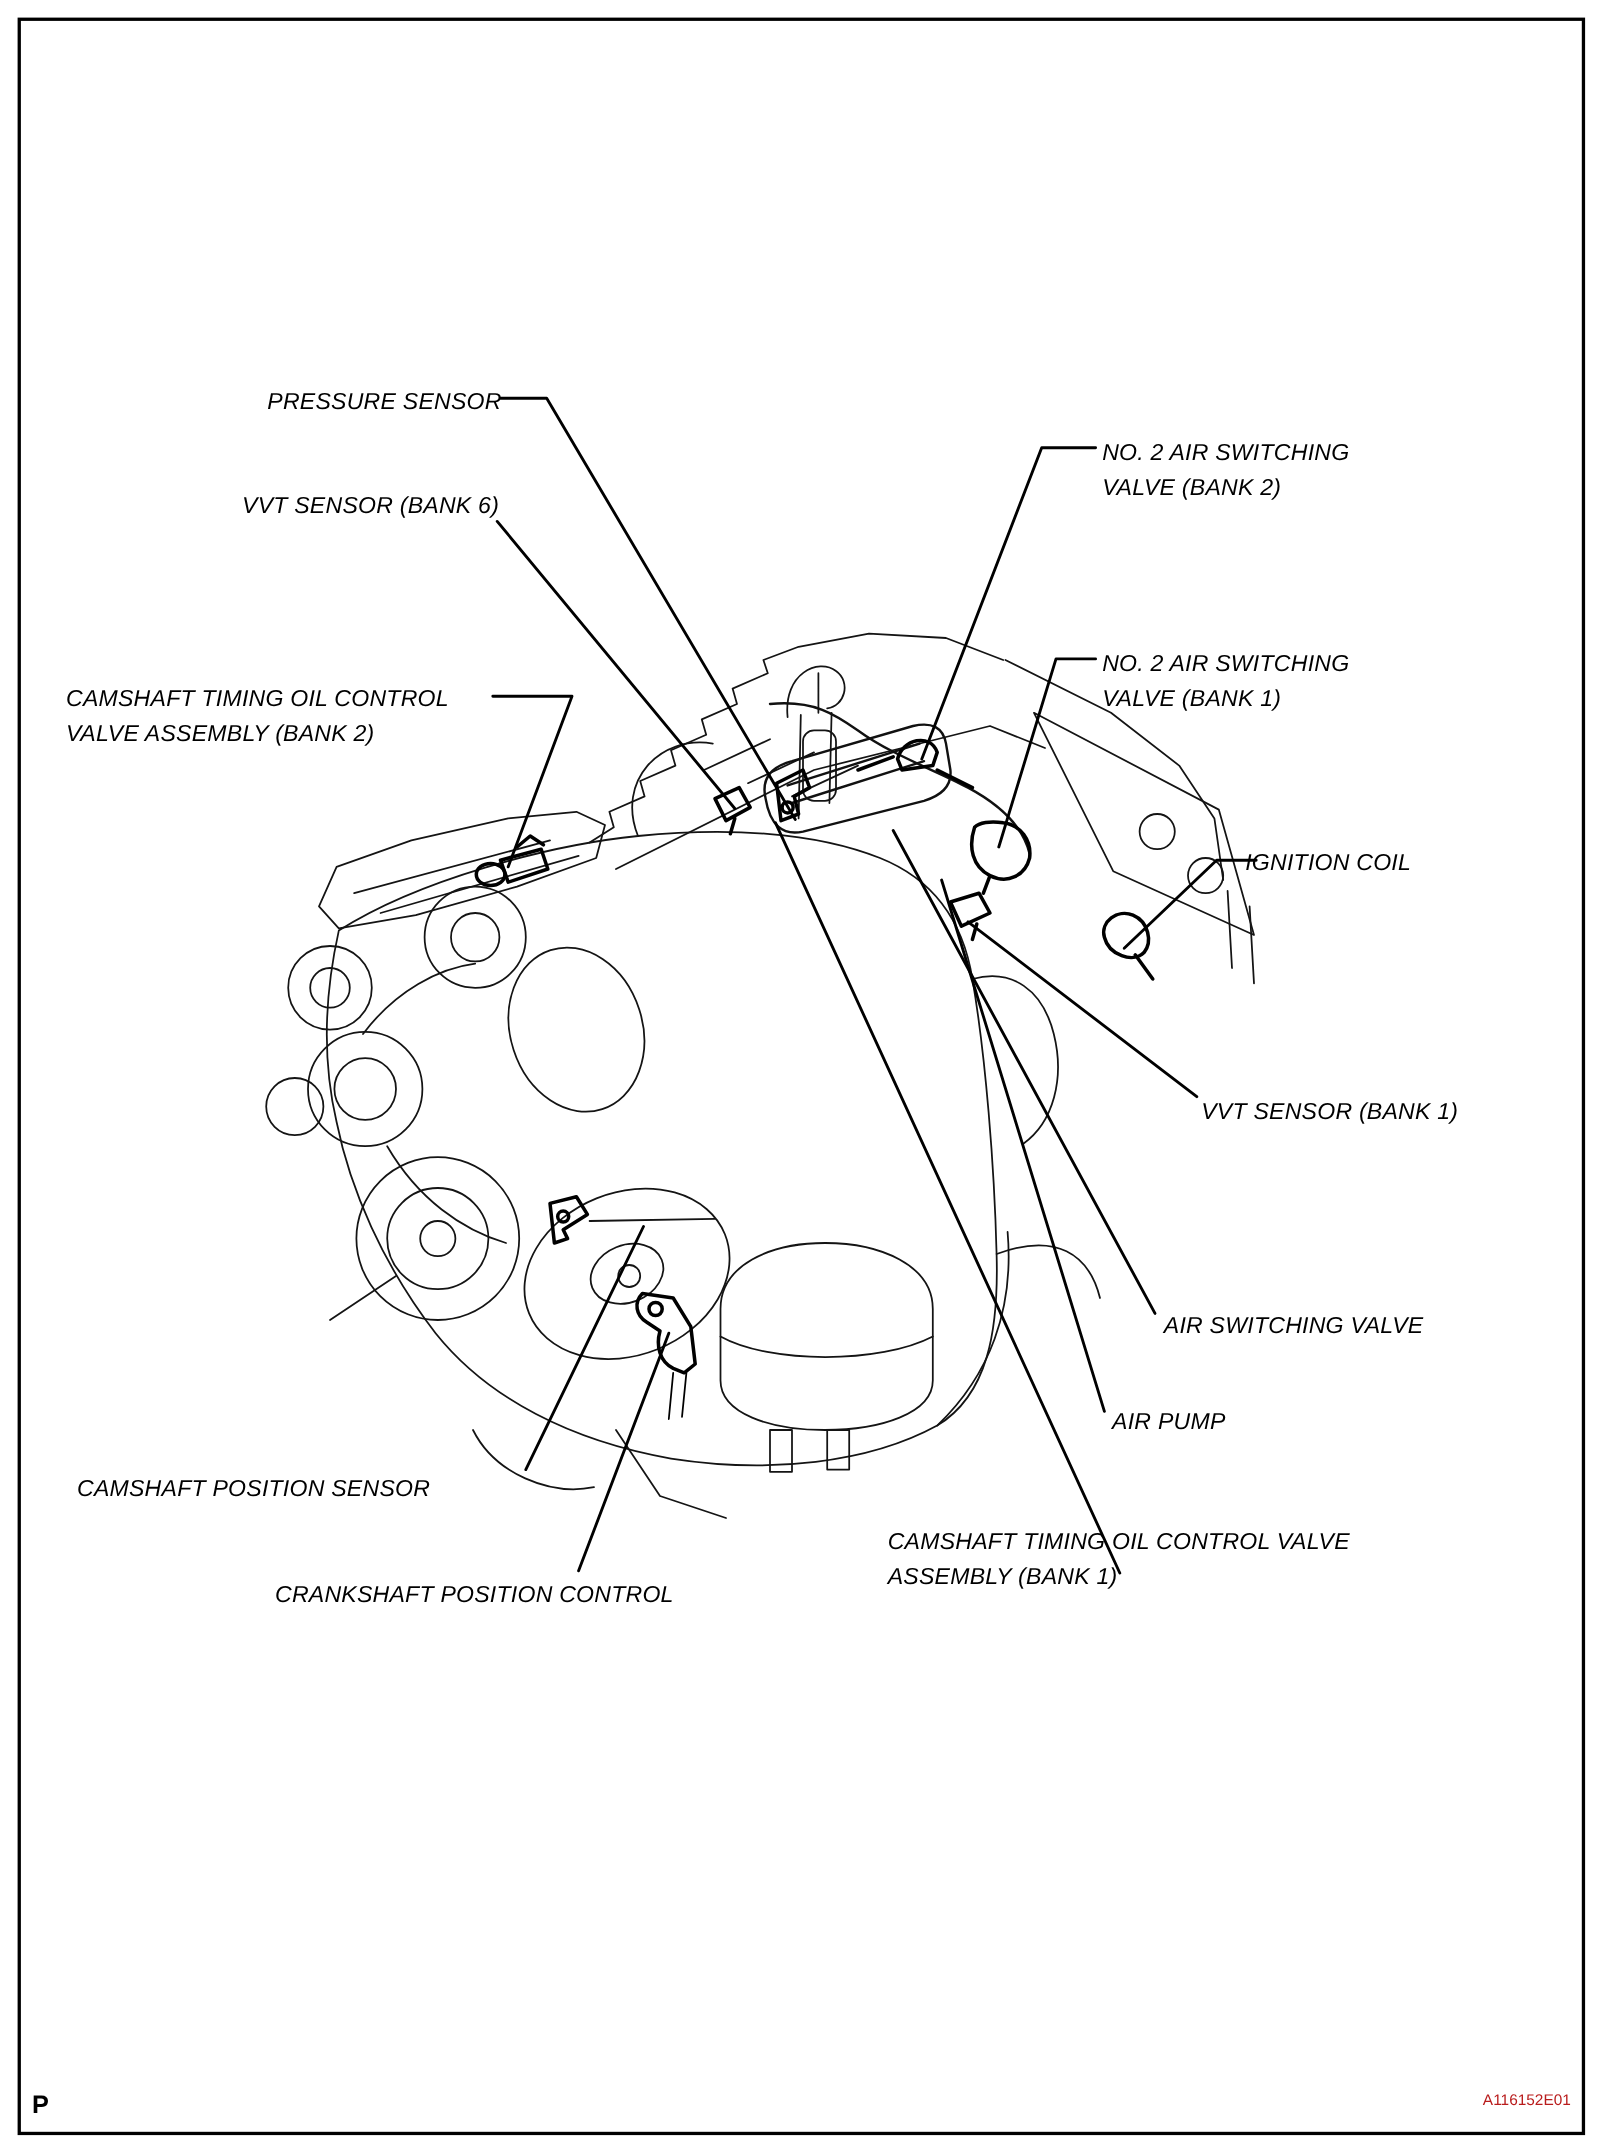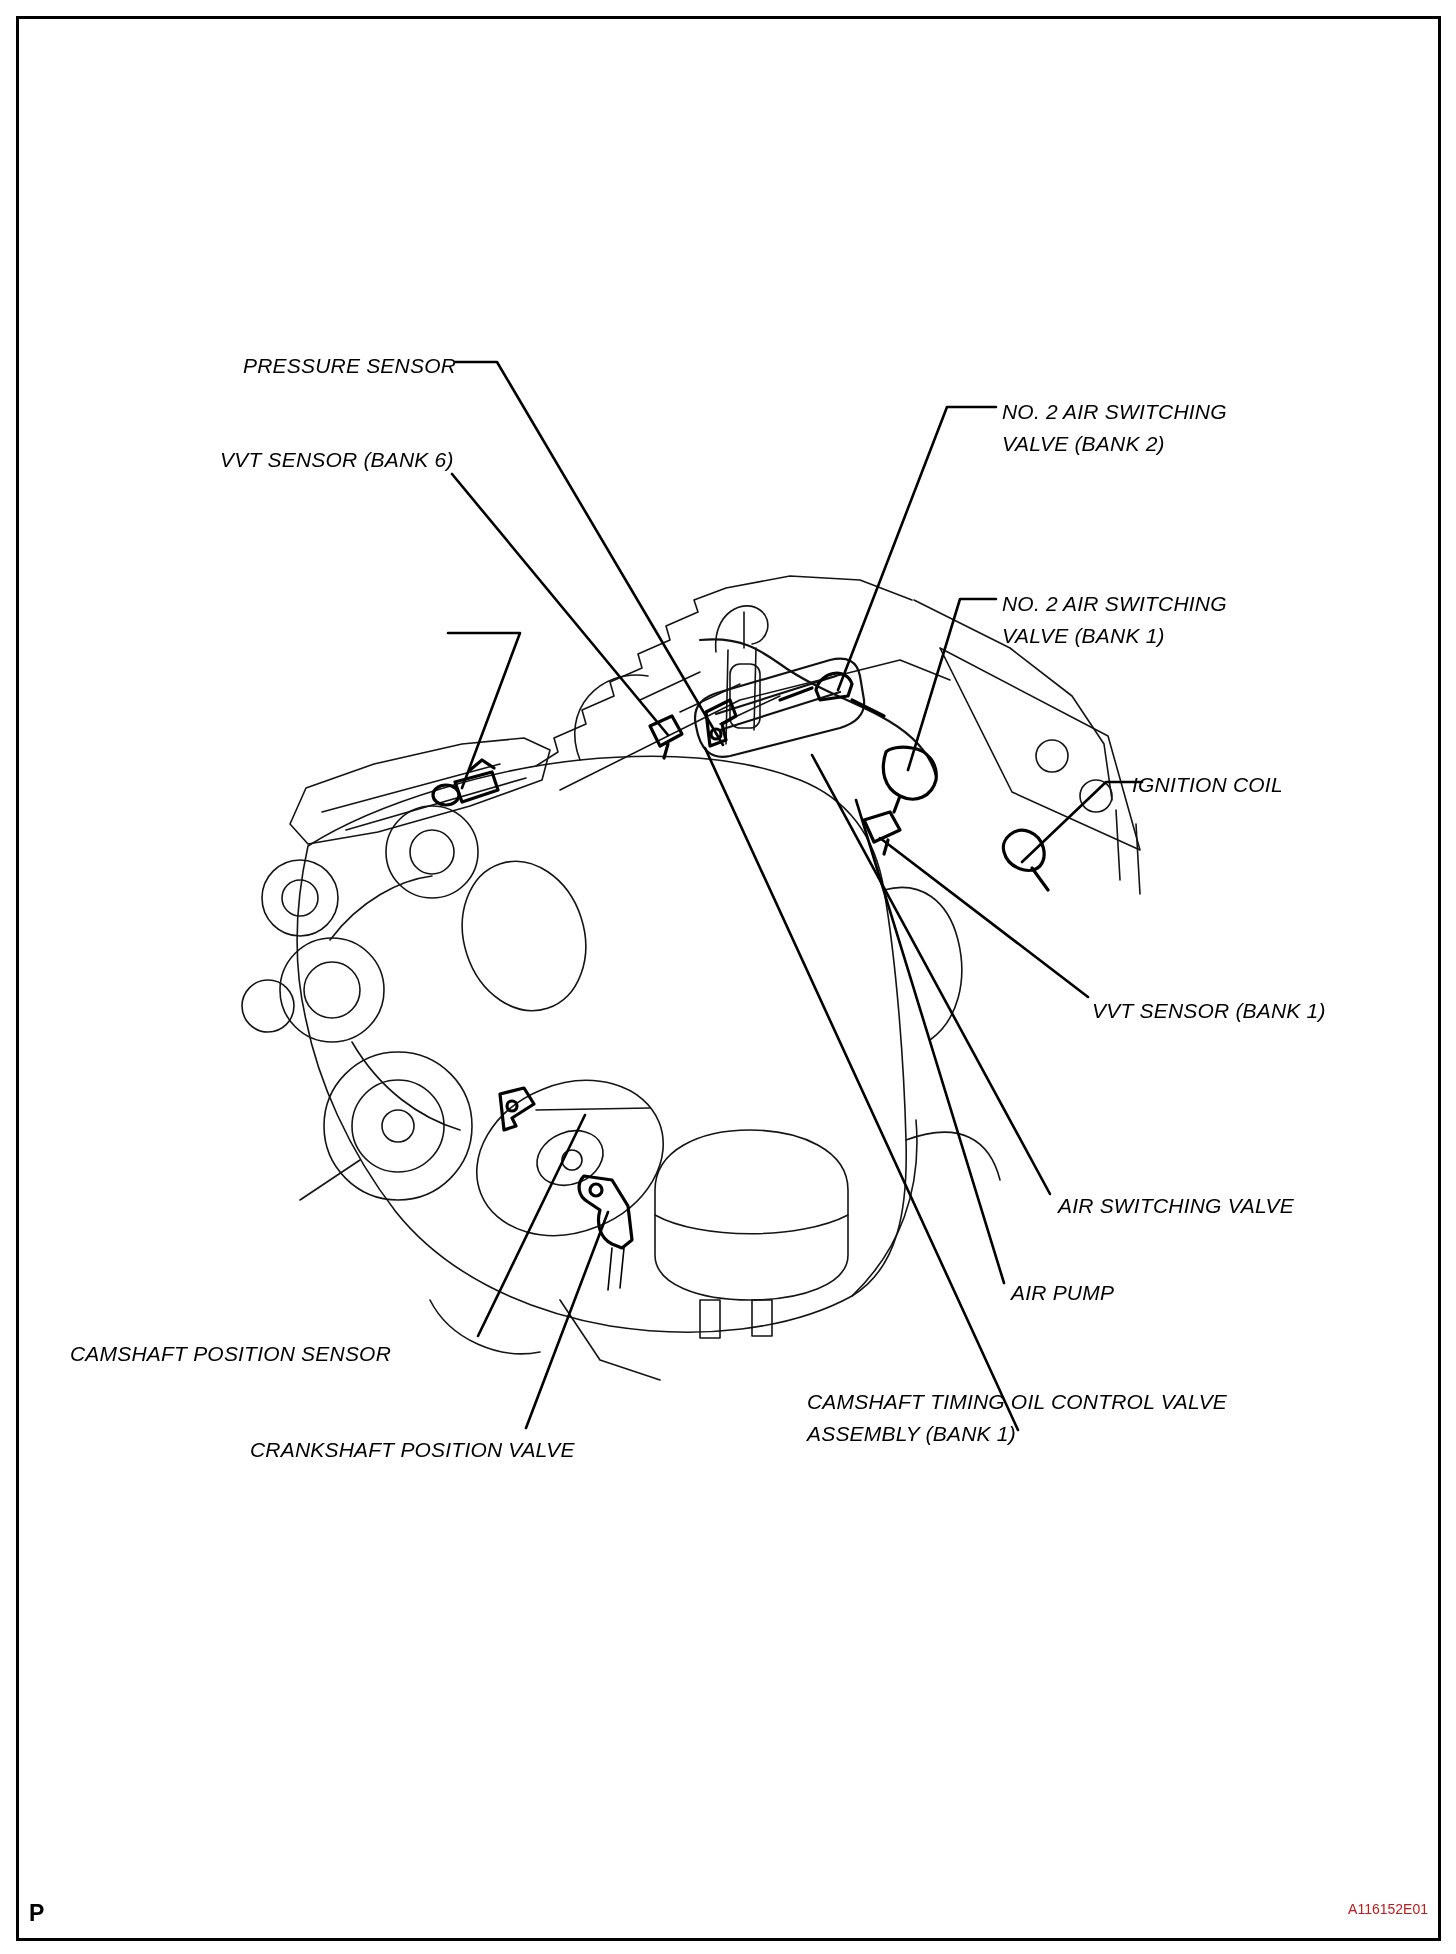--- a/index.html
+++ b/index.html
@@ -158,29 +158,31 @@
       <polyline points="1050,1194 812,755"></polyline>
       <polyline points="1004,1283 856,800"></polyline>
       <polyline points="1018,1430 705,748"></polyline>
       <polyline points="478,1336 585,1115"></polyline>
       <polyline points="526,1428 608,1212"></polyline>
     </g>
   </svg>
 
   <div class="lbl" style="left:243px;top:350px;">PRESSURE SENSOR</div>
   <div class="lbl" style="left:220px;top:444px;">VVT SENSOR (BANK 6)</div>
+  <div class="lbl" style="left:60px;top:620px;">CAMSHAFT TIMING OIL CONTROL
+VALVE ASSEMBLY (BANK 2)</div>
   <div class="lbl" style="left:1002px;top:396px;">NO. 2 AIR SWITCHING
 VALVE (BANK 2)</div>
   <div class="lbl" style="left:1002px;top:588px;">NO. 2 AIR SWITCHING
 VALVE (BANK 1)</div>
   <div class="lbl" style="left:1132px;top:769px;">IGNITION COIL</div>
   <div class="lbl" style="left:1092px;top:995px;">VVT SENSOR (BANK 1)</div>
   <div class="lbl" style="left:1058px;top:1190px;">AIR SWITCHING VALVE</div>
   <div class="lbl" style="left:1011px;top:1277px;">AIR PUMP</div>
   <div class="lbl" style="left:70px;top:1338px;">CAMSHAFT POSITION SENSOR</div>
-  <div class="lbl" style="left:250px;top:1434px;">CRANKSHAFT POSITION VALVE</div>
+  <div class="lbl" style="left:250px;top:1434px;">CRANKSHAFT POSITION CONTROL</div>
   <div class="lbl" style="left:807px;top:1386px;">CAMSHAFT TIMING OIL CONTROL VALVE
 ASSEMBLY (BANK 1)</div>
 
   <div id="page-marker">P</div>
   <div id="figure-code">A116152E01</div>
 
 </div>
 
 </body></html>

